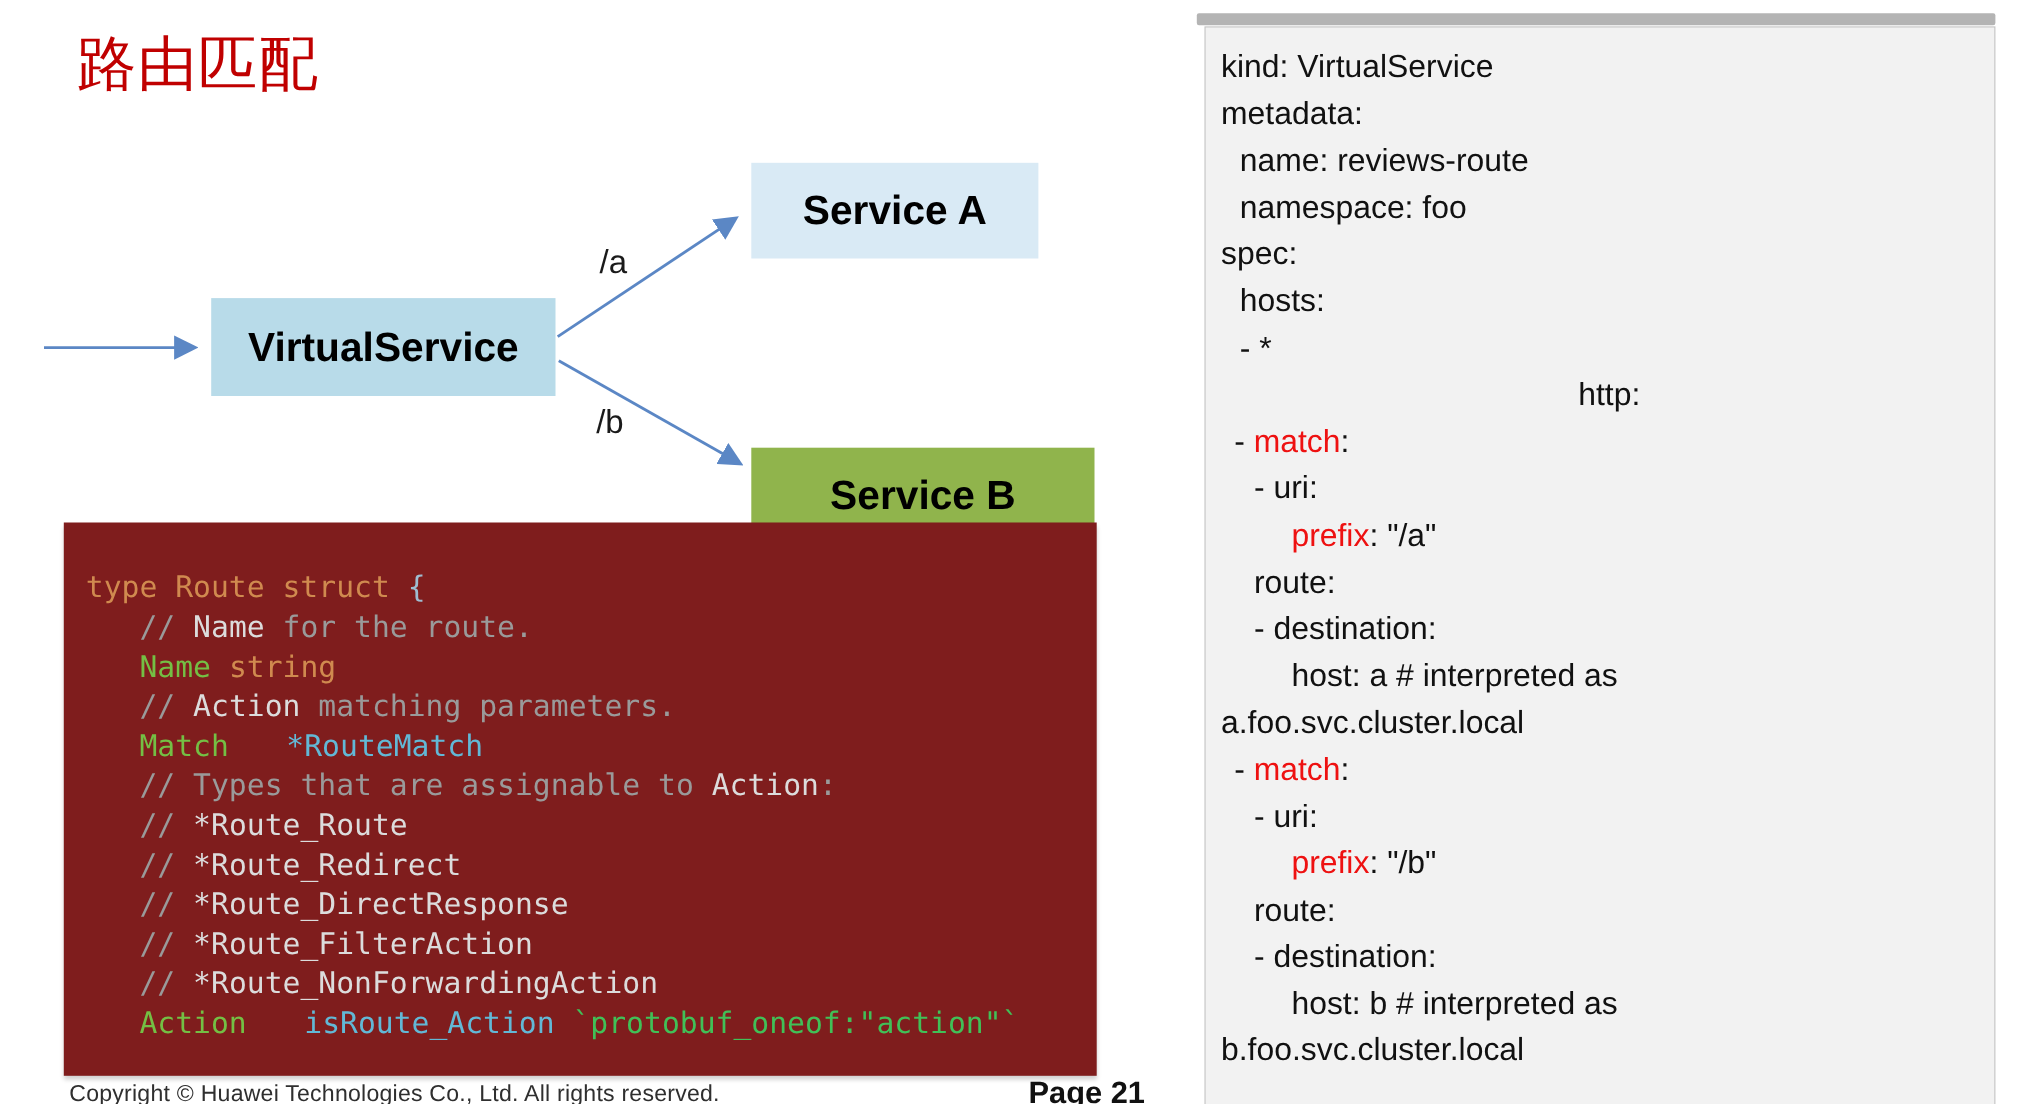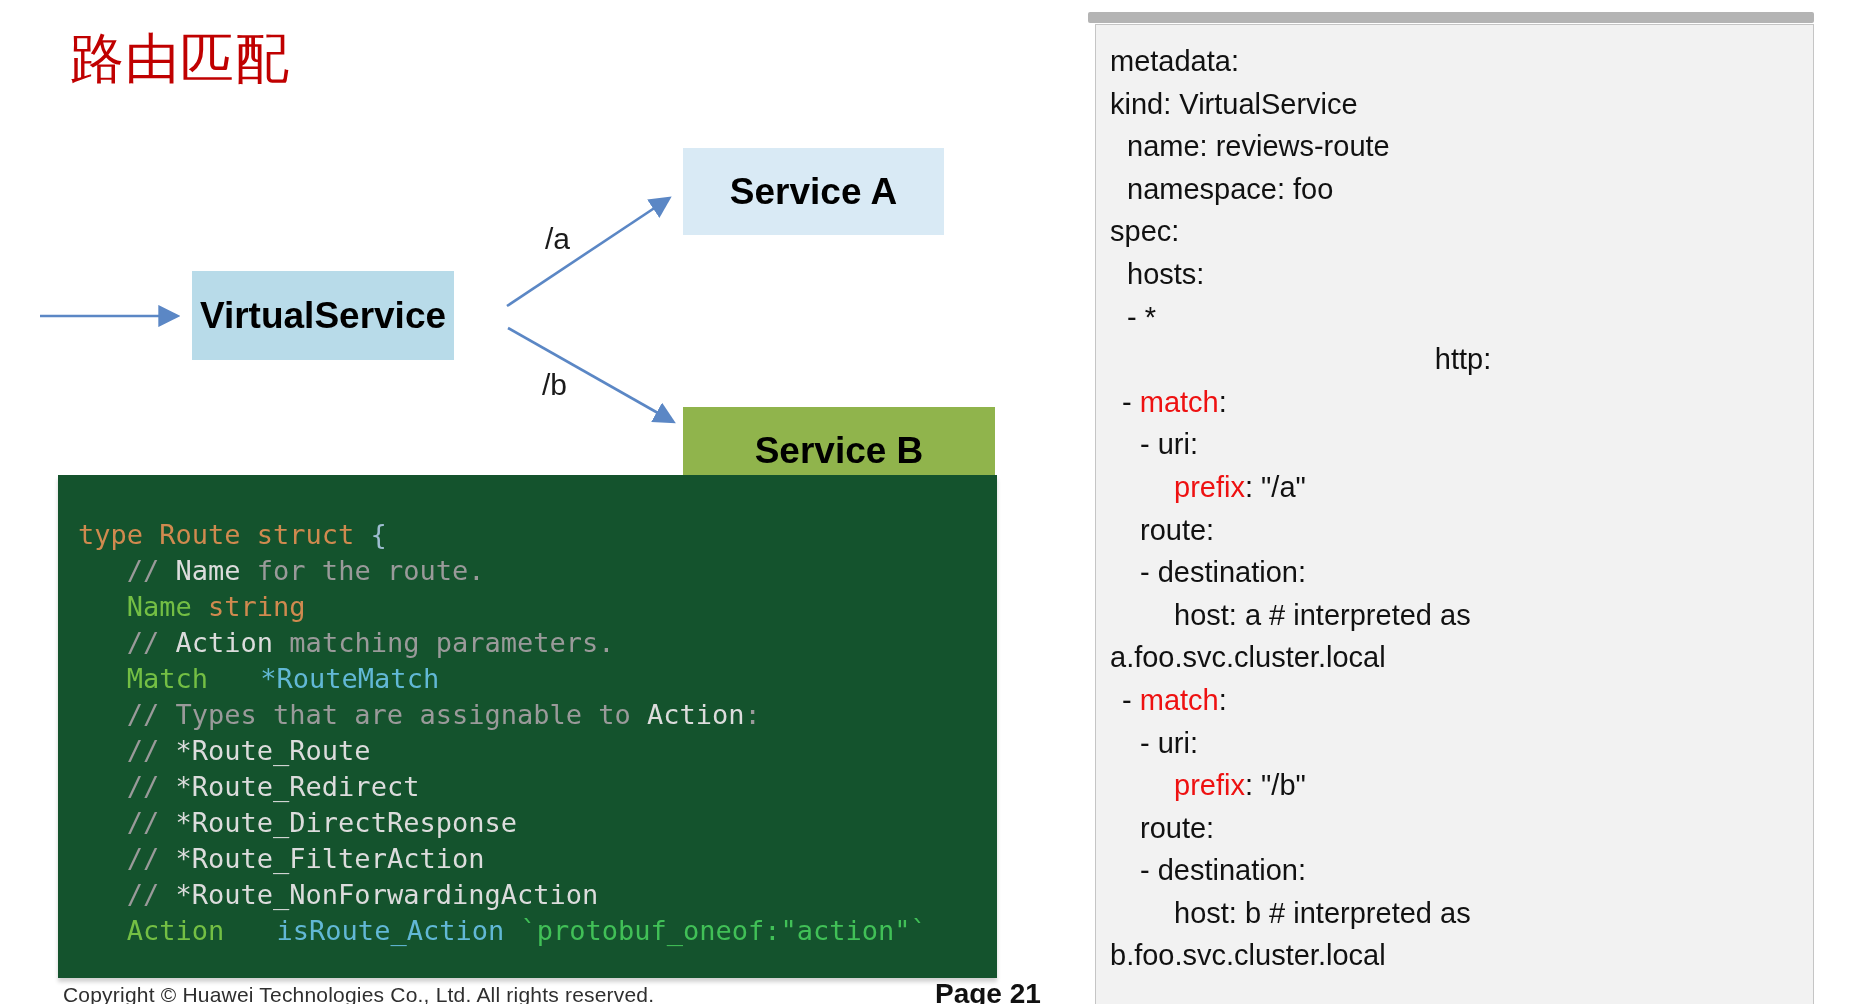--- a/index.html
+++ b/index.html
@@ -14,31 +14,31 @@
     font-size:54px; line-height:1.2; color:#c00000;
     letter-spacing:1px;
     margin-left:44px;
   }
   .arrow-layer { position:absolute; left:0; top:0; pointer-events:none; }
 
   .node {
     position:absolute; display:flex; align-items:center; justify-content:center;
     font-weight:bold; color:#000000;
   }
-  .node-vs   { left:192px; top:271px; width:262px; height:89px; background:#b8dbe9; font-size:37px; }
+  .node-vs   { left:192px; top:271px; width:313px; height:89px; background:#b8dbe9; font-size:37px; }
   .node-svca { left:683px; top:148px; width:261px; height:87px; background:#d9eaf5; font-size:37px; }
   .node-svcb { left:683px; top:377px; width:312px; height:87px; background:#90b44c; font-size:37px;margin-top:30px; }
 
   .edge-label { position:absolute; font-size:30px; color:#1a1a1a; }
   .edge-label-a { left:545px; top:222px; }
   .edge-label-b { left:542px; top:368px; }
 
   .code-block {
     position:absolute; left:58px; top:475px; width:939px; height:503px;
-    background:#14532d; padding:42px 20px 0 20px;
+    background:#7f1d1d; padding:42px 20px 0 20px;
     font-family:"DejaVu Sans Mono", monospace;
     font-size:27px; line-height:36px;
     box-shadow:0 4px 4px rgba(0,0,0,0.18);
   }
   .code-line { white-space:pre; }
   .c-kw    { color:#d08a4f; }
   .c-brace { color:#9fbdd1; }
   .c-com   { color:#9a9a9a; }
   .c-comw  { color:#dcdcdc; }
   .c-field { color:#74bf44; }
@@ -110,22 +110,22 @@
       <div class="code-line"><span class="c-plain">   </span><span class="c-com">// </span><span class="c-comw">*Route_Route</span></div>
       <div class="code-line"><span class="c-plain">   </span><span class="c-com">// </span><span class="c-comw">*Route_Redirect</span></div>
       <div class="code-line"><span class="c-plain">   </span><span class="c-com">// </span><span class="c-comw">*Route_DirectResponse</span></div>
       <div class="code-line"><span class="c-plain">   </span><span class="c-com">// </span><span class="c-comw">*Route_FilterAction</span></div>
       <div class="code-line"><span class="c-plain">   </span><span class="c-com">// </span><span class="c-comw">*Route_NonForwardingAction</span></div>
       <div class="code-line"><span class="c-plain">   </span><span class="c-field">Action</span><span class="c-plain"> </span><span class="c-type">isRoute_Action</span><span class="c-plain"> </span><span class="c-str">`protobuf_oneof:"action"`</span></div>
     </div>
 
   <div class="yaml-scroll-strip"></div>
   <div class="yaml-panel" id="yaml-code">
+      <div class="yaml-line"><span class="y-k">kind: VirtualService</span></div>
       <div class="yaml-line"><span class="y-k">metadata:</span></div>
-      <div class="yaml-line"><span class="y-k">kind: VirtualService</span></div>
       <div class="yaml-line" style="padding-left: 17px;"><span class="y-k">name: reviews-route</span></div>
       <div class="yaml-line" style="padding-left: 17px;"><span class="y-k">namespace: foo</span></div>
       <div class="yaml-line"><span class="y-k">spec:</span></div>
       <div class="yaml-line" style="padding-left: 17px;"><span class="y-k">hosts:</span></div>
       <div class="yaml-line" style="padding-left: 17px;"><span class="y-k">- *</span></div>
       <div class="yaml-line" style="padding-left: 17px; text-align: center;"><span class="y-k">http:</span></div>
       <div class="yaml-line" style="padding-left: 12px;"><span class="y-k">- </span><span class="y-r">match</span><span class="y-k">:</span></div>
       <div class="yaml-line" style="padding-left: 30px;"><span class="y-k">- uri:</span></div>
       <div class="yaml-line" style="padding-left: 64px;"><span class="y-r">prefix</span><span class="y-k">: "/a"</span></div>
       <div class="yaml-line" style="padding-left: 30px;"><span class="y-k">route:</span></div>

